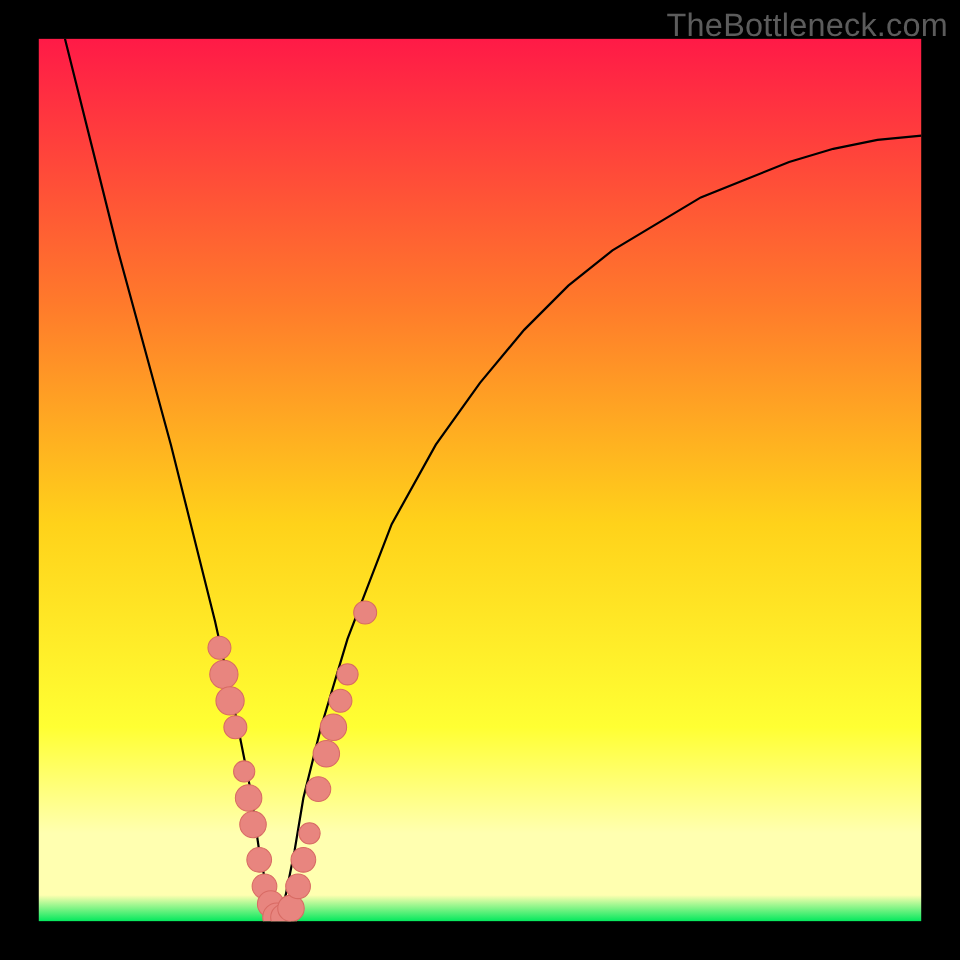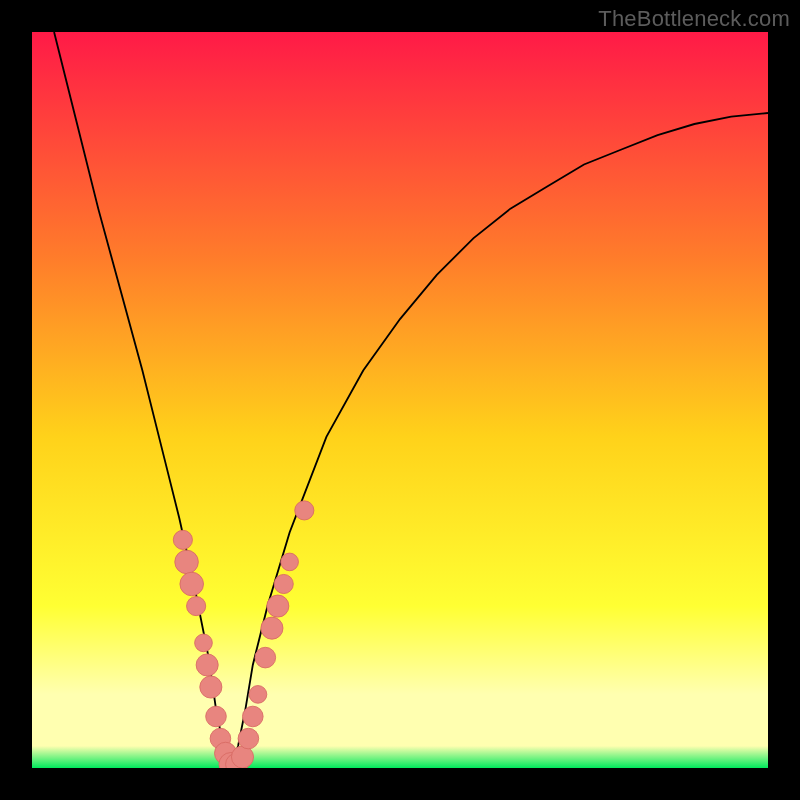--- a/index.html
+++ b/index.html
@@ -22,21 +22,21 @@
     top: 32px;
     width: 736px;
     height: 736px;
     overflow: hidden;
   }
   .watermark {
     position: absolute;
     top: 6px;
     right: 10px;
     color: #5c5c5c;
-    font-size: 22px;
+    font-size: 27px;
     font-weight: 500;
     letter-spacing: 0.2px;
   }
   svg { display: block; }
 </style>
 </head>
 <body>
 
 <div class="frame">
 

